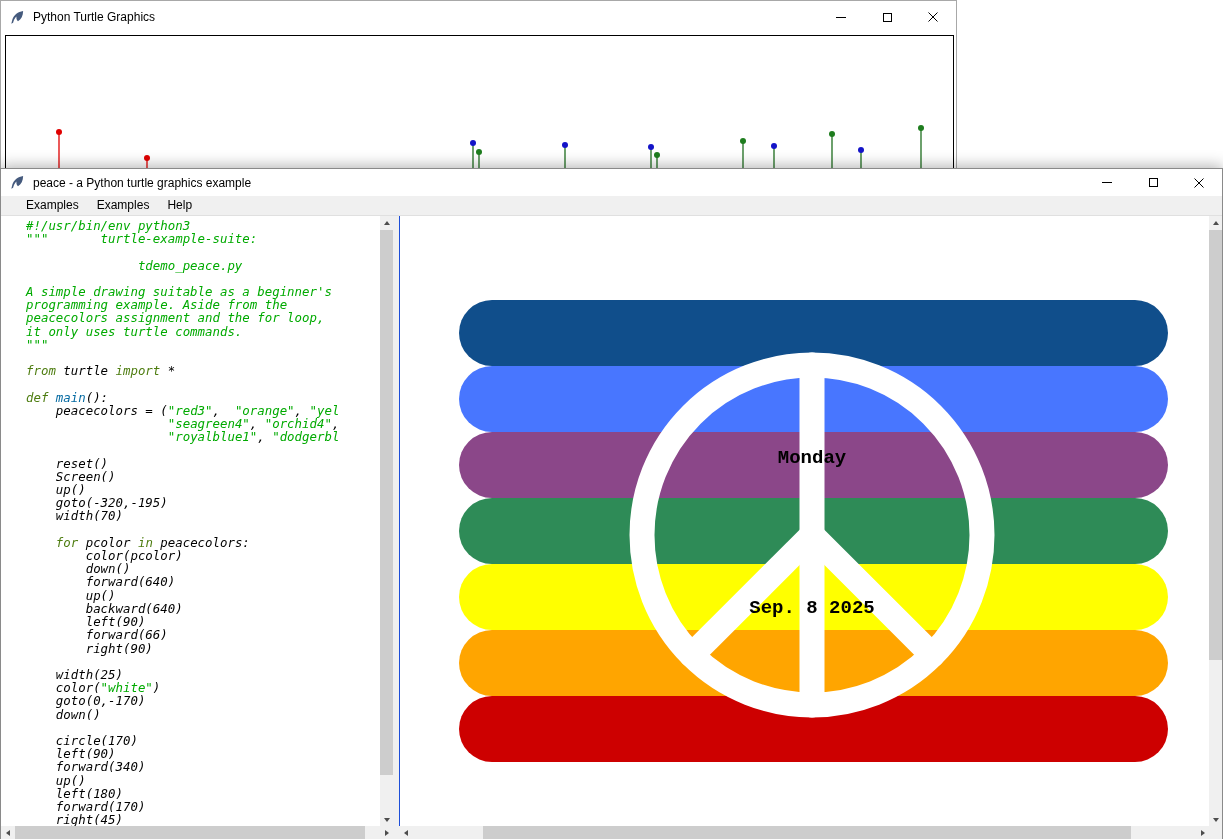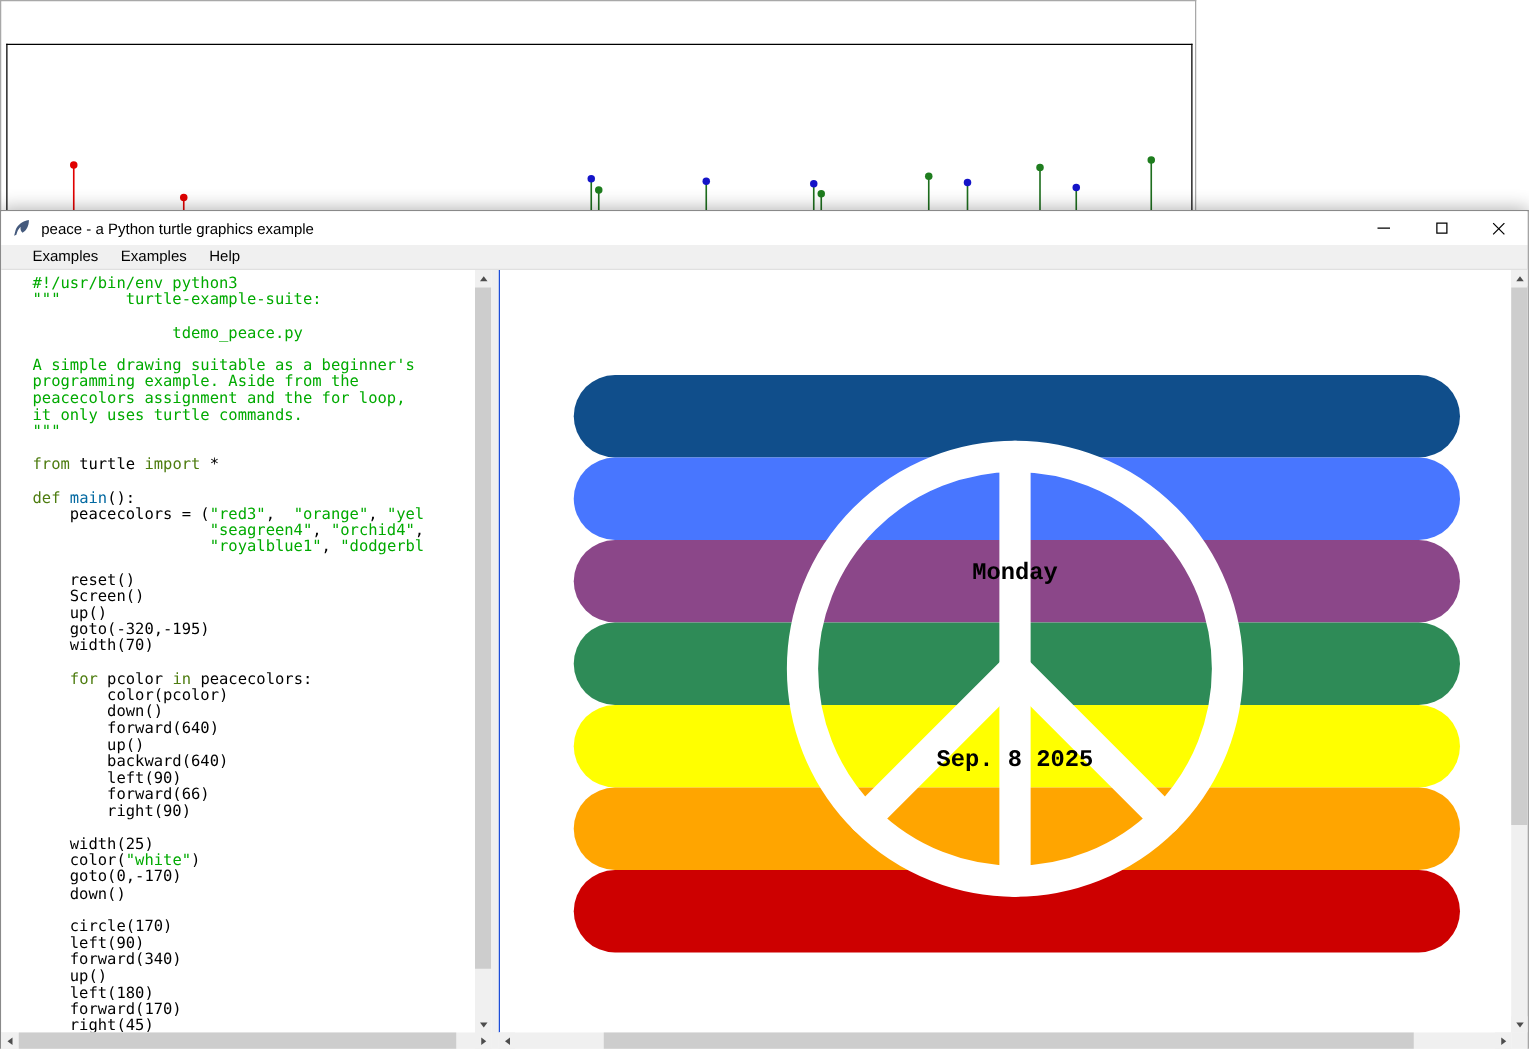--- a/index.html
+++ b/index.html
@@ -29,21 +29,21 @@
                border:1px solid #000; border-bottom:none; background:#fff; overflow:hidden; }
   #bg-canvas svg { display:block; width:949px; height:133px; }
 
   
   #menu-bar { height:20px; background:#f0f0f0; display:flex; align-items:stretch;
               font-size:12px; border-bottom:1px solid #e0e0e0; padding-left:16px; }
   .menu-item { padding:0 9px; line-height:19px; }
 
   
   #code-pane { position:absolute; left:0; top:47px; width:339px; height:610px;
-               background:#fff; overflow:hidden; }
+               background:#fff; overflow:hidden;font-style:italic; }
   #code-text { position:absolute; left:25px; top:3px;
                font-family:"DejaVu Sans Mono", monospace; font-size:12.4px; line-height:13.2px;
                white-space:pre; }
   .code-line { white-space:pre; }
   .tok-s { color:#00aa00; }
   .tok-k { color:#4d7c0f; }
   .tok-d { color:#0369a1; }
 
   
   #sash { position:absolute; left:392px; top:47px; width:6px; height:623px; background:#f0f0f0; }
@@ -72,20 +72,40 @@
   .sb-thumb { position:absolute; background:#cdcdcd; }
   #code-vthumb   { left:0; top:14px; width:13px; height:545px; }
   #canvas-vthumb { left:0; top:14px; width:13px; height:430px; }
   #code-hthumb   { top:0; left:14px; height:13px; width:350px; }
   #canvas-hthumb { top:0; left:84px; height:13px; width:648px; }
 </style>
 </head>
 <body>
 
 <div class="window" id="bg-window">
+  <div class="titlebar">
+    <svg class="app-icon" viewBox="0 0 16 16">
+      <path d="M14 1C8.5 1.8 4.2 5.2 2.6 9.8L1.4 14.6l1.9-.9c.6-2.8 1.8-5 3.6-6.8-.3 2.2.2 3.9 1.6 5C12 10 14 6 14 1z" fill="#455a7d"></path>
+    </svg>
+    <span class="title-text">Python Turtle Graphics</span>
+    <div class="win-controls">
+      <div class="win-btn">
+          <div class="glyph-min"></div>
+        </div>
+      <div class="win-btn">
+          <div class="glyph-max"></div>
+        </div>
+      <div class="win-btn">
+        <svg width="10" height="10">
+            <line x1="0.5" y1="0.5" x2="9.5" y2="9.5" stroke="#000" stroke-width="1"></line>
+            <line x1="9.5" y1="0.5" x2="0.5" y2="9.5" stroke="#000" stroke-width="1"></line>
+          </svg>
+      </div>
+    </div>
+  </div>
   <div id="bg-canvas">
     <svg viewBox="4 35 949 133" id="plants-svg">
         <g>
           <line x1="57" y1="131" x2="57" y2="170" stroke="#e00000" stroke-width="1.3"></line>
           <circle cx="57" cy="131" r="3" fill="#e00000"></circle>
         </g>
         <g>
           <line x1="145" y1="157" x2="145" y2="170" stroke="#e00000" stroke-width="1.3"></line>
           <circle cx="145" cy="157" r="3" fill="#e00000"></circle>
         </g>

